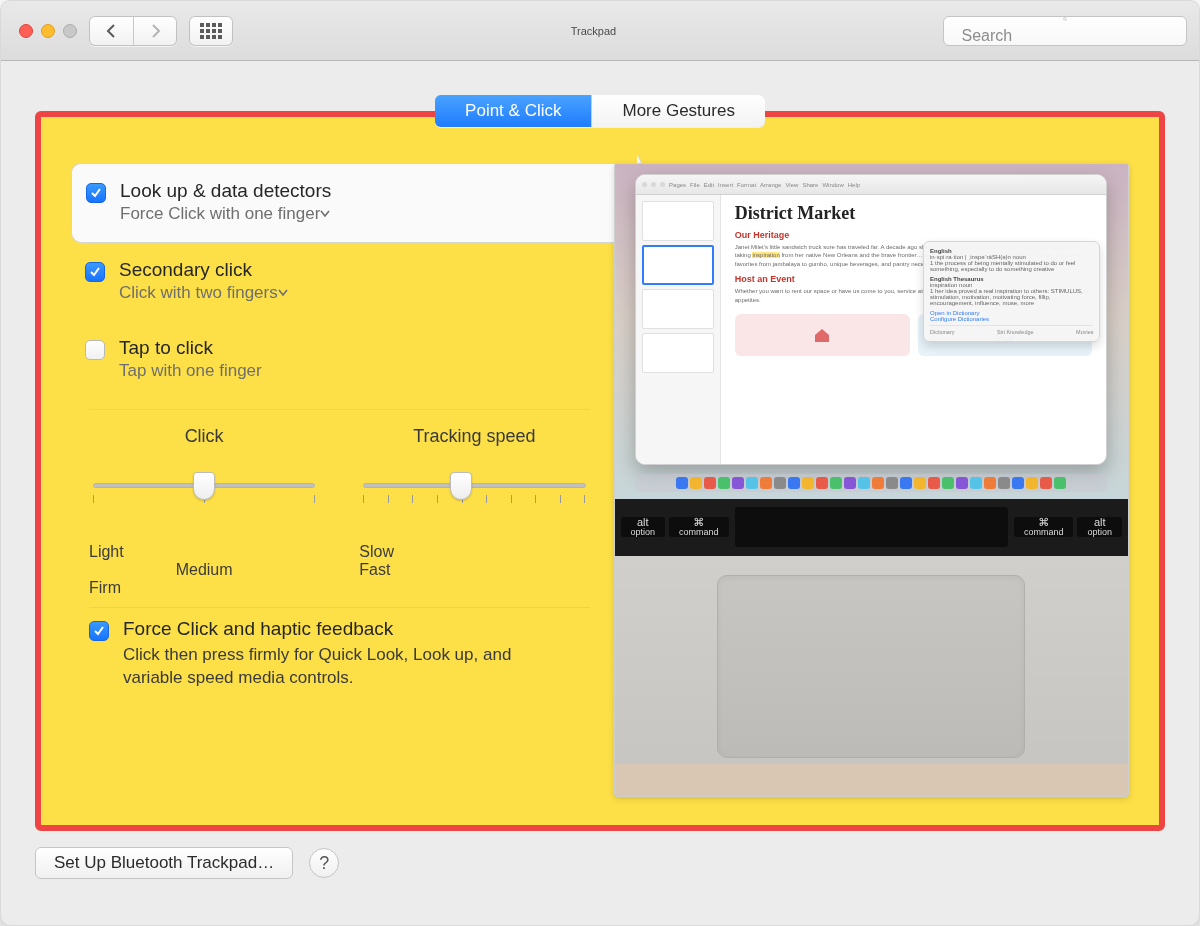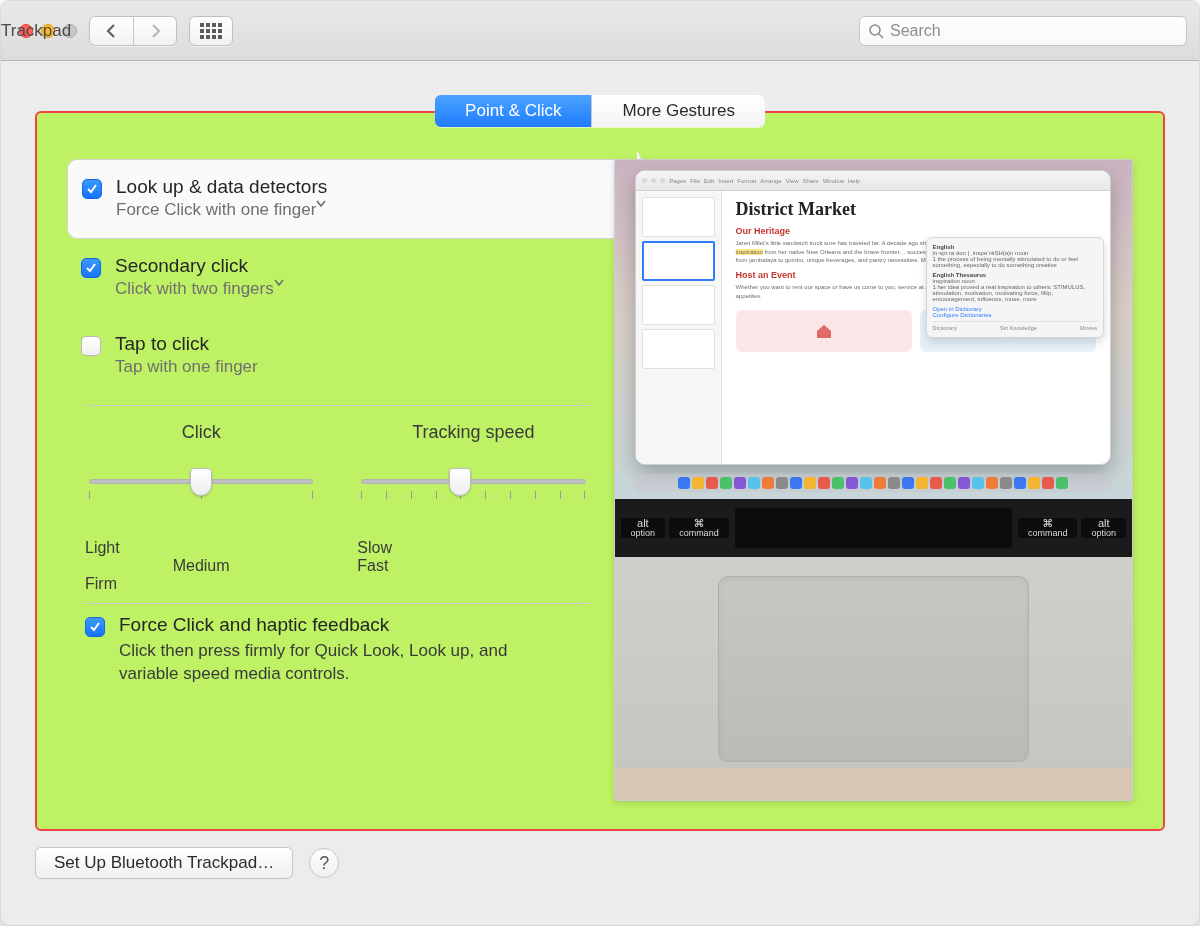--- a/index.html
+++ b/index.html
@@ -40,31 +40,32 @@
   }
   .seg button {
     width: 44px; height: 30px; border: none; background: transparent;
     display:flex;align-items:center;justify-content:center;
     color:#5b5b5b; font-size:16px;
   }
   .seg button + button { border-left:1px solid #c9c9c9; }
   .grid-icon { display:grid; grid-template-columns:repeat(4,4px); grid-template-rows:repeat(3,4px); gap:2px;}
   .grid-icon span{background:#5b5b5b;width:4px;height:4px;}
   .titlebar .title {
-    position:absolute; left:0; right:13px; text-align:left;
-    font-size: 17px; color:#4b4b4b; pointer-events:none; font-weight:500;
+    position:absolute; left:0; right:13px; text-align:center;
+    font-size: 11px; color:#4b4b4b; pointer-events:none; font-weight:500;
   }
   .search {
     margin-left:auto;
-    width: 328px; height: 30px;
+    width: 244px; height: 30px;
     background: linear-gradient(#ffffff,#f8f8f8);
     border:1px solid #c5c5c5;
     border-radius: 6px;
     display:flex; align-items:center; padding:0 8px; gap:6px;
     color:#8d8d8d;
+    flex-direction:column;
   }
   .search input { border:none; outline:none; background:transparent; font-size:16px; flex:1; color:#4b4b4b;}
   .search input::placeholder{color:#8d8d8d;}
   .mag { width:16px;height:16px; }
 
   
   .content { flex:1; padding: 34px 34px 20px 34px; display:flex; flex-direction:column;}
   .tabs {
     align-self:center;
     display:flex; border-radius:6px; overflow:hidden;
@@ -75,23 +76,23 @@
     height: 32px; padding: 0 30px; border:none; background:linear-gradient(#ffffff,#f3f3f3);
     font-size:17px; color:#2b2b2b;
   }
   .tabs button + button { border-left:1px solid #c9c9c9;}
   .tabs button.active {
     background: linear-gradient(#4aa3ff,#1f7cff); color:#fff;
   }
   .panel {
     margin-top:-16px;
     flex:1;
-    border:2px solid #ef4444;
+    border:6px solid #ef4444;
     border-radius:6px;
-    background:#bef264;
+    background:#fde047;
     padding: 46px 30px 28px 30px;
     display:flex; gap: 6px;
   }
   .left-col { flex: 1.02; display:flex; flex-direction:column; }
   .right-col { flex: 0.98; display:flex; flex-direction:column; }
 
   .opt {
     position:relative;
     padding: 16px 20px 18px 14px;
     display:flex; gap: 14px; align-items:flex-start;
@@ -110,21 +111,21 @@
   }
   .chk {
     width:20px;height:20px; border-radius:5px; flex-shrink:0;
     border:1px solid #b9b9b9; background:linear-gradient(#fff,#f0f0f0);
     display:flex;align-items:center;justify-content:center; margin-top:3px;
   }
   .chk.on { background: linear-gradient(#3b99fc,#1673ff); border-color:#1567e8;}
   .chk.on svg{color:#fff;}
   .opt .txt { display:flex; flex-direction:column; gap:2px;}
   .opt .lbl { font-size:19px; color:#262626;}
-  .opt .sub { font-size:17px; color:#6f6f6f; display:flex; }
+  .opt .sub { font-size:17px; color:#6f6f6f; display:flex; align-items:center; }
   .chev { font-size:12px; color:#6f6f6f;}
 
   .divider { height:1px; background:#cbcbcb; margin: 10px 18px;}
 
   .sliders { display:flex; gap: 40px; padding: 6px 18px 0 18px;}
   .slgrp { flex:1; display:flex; flex-direction:column; align-items:center; gap:28px;}
   .slgrp .head{ font-size:18px; color:#3a3a3a;}
   .track {
     position:relative; width: 100%; height: 40px;
   }

